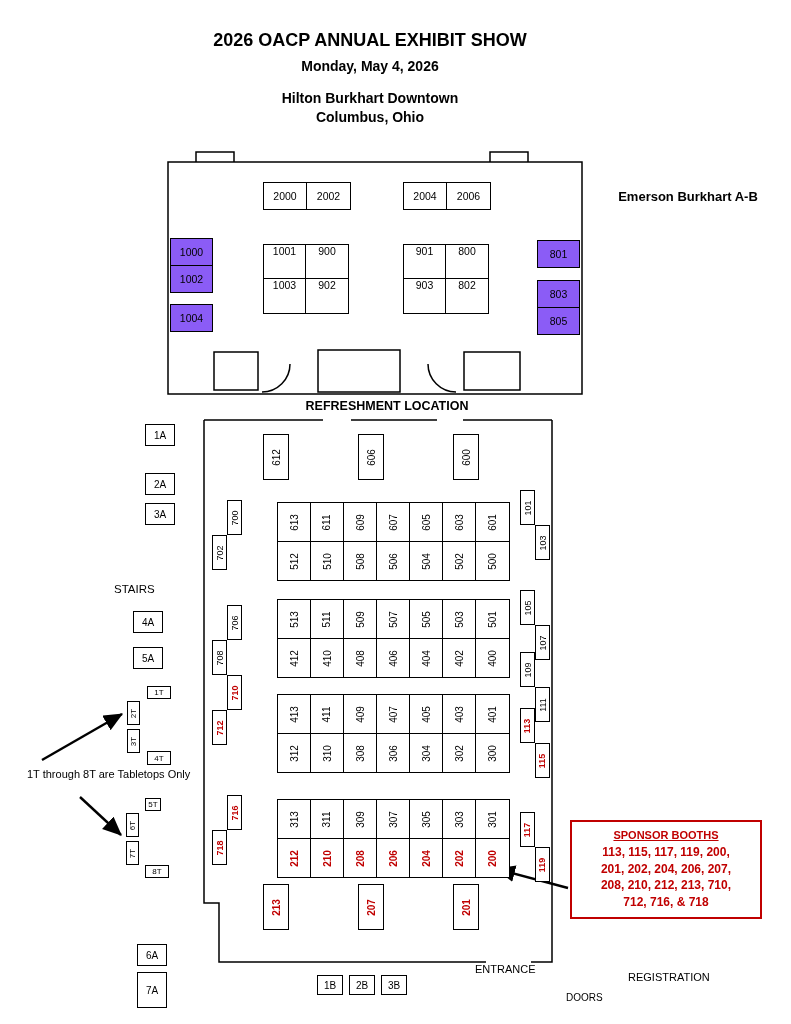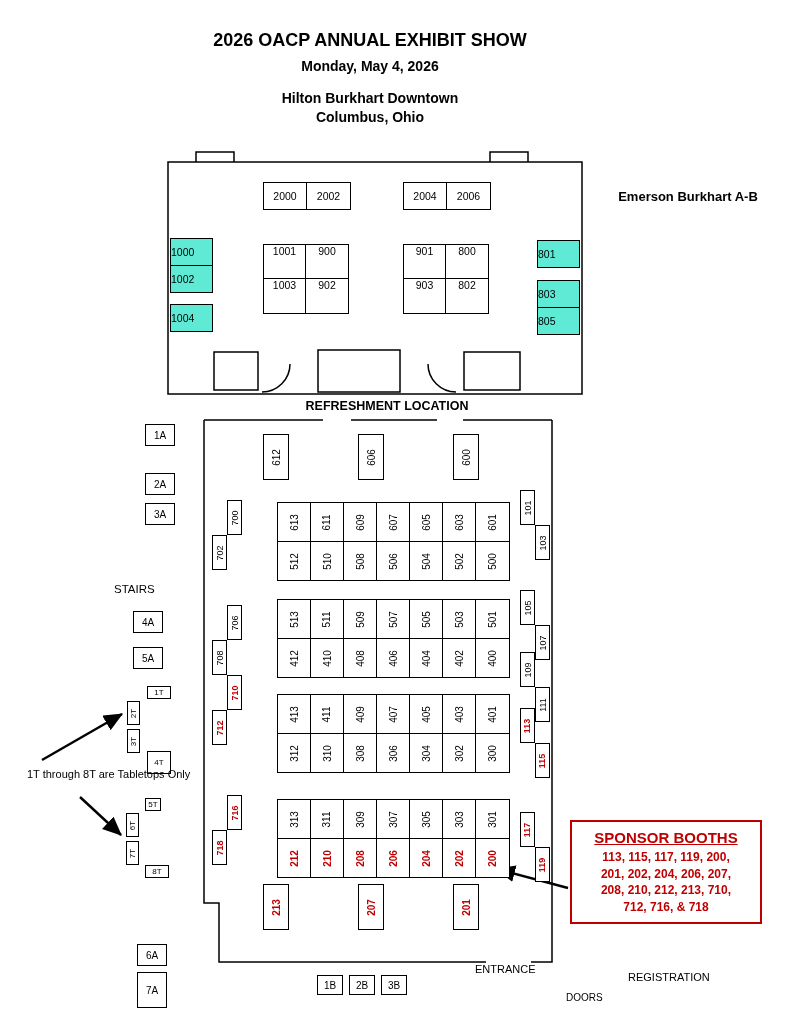--- a/index.html
+++ b/index.html
@@ -21,39 +21,39 @@
   
   .pair{width:30px;height:70px}
   .pair .pcell{position:absolute;width:15px;height:35px;border:1px solid #000;background:#fff;display:flex;align-items:center;justify-content:center}
   .pair .booth-num{font-size:9px}
   .pair-left .pa{left:15px;top:0}.pair-left .pb{left:0;top:35px}
   .pair-right .pa{left:0;top:0}.pair-right .pb{left:15px;top:35px}
   
   .hpair{display:flex;border:1px solid #000;height:28px;background:#fff}
   .hpair .cell{width:43px;display:flex;align-items:center;justify-content:center}
   .hpair .cell:first-child{border-right:1px solid #000}
-  .hbooth{width:43px;height:28px;border:1px solid #000;display:flex;align-items:center;background:#5eead4}
+  .hbooth{width:43px;height:28px;border:1px solid #000;display:flex;align-items:center;justify-content:center;background:#8b5cf6}
   .grid22{display:grid;grid-template-columns:42px 42px;grid-auto-rows:34px;border:1px solid #000;background:#fff}
   .grid22 .cell{display:flex;align-items:flex-start;justify-content:center;border-right:1px solid #000;border-bottom:1px solid #000}
   .grid22 .cell:nth-child(2n){border-right:none}
   .grid22 .cell:nth-child(n+3){border-bottom:none}
   #toproom .booth-num{font-size:10.5px}
   
   .sbox{border:1.5px solid #000;display:flex;align-items:center;justify-content:center;font-size:10px;background:#fff}
   .tbox{border:1.2px solid #000;display:flex;align-items:center;justify-content:center;font-size:8px;background:#fff}
   .tbox .vert{font-size:8px}
   
   .title{font-size:18px;font-weight:bold}
   .h2{font-size:14px;font-weight:bold}
   .roomlabel{font-size:13px;font-weight:bold}
   .small{font-size:11px}
   .tiny{font-size:10px}
   
   .sponsor{width:192px;border:2px solid #c00000;background:#fff;text-align:center;padding:7px 4px}
-  .sponsor .t{color:#c00000;font-weight:bold;font-size:15px;text-decoration:underline;margin-bottom:3px}
+  .sponsor .t{color:#c00000;font-weight:bold;font-size:11px;text-decoration:underline;margin-bottom:3px}
   .sponsor .l{color:#c00000;font-weight:bold;font-size:12px;line-height:1.38}
 </style>
 </head>
 <body>
 
 <div id="canvas">
 
   <svg class="lines" width="791" height="1024">
     <defs>
       <marker id="ah" markerWidth="9" markerHeight="8" refX="7.5" refY="3.5" orient="auto">
@@ -473,21 +473,21 @@
 
   <div class="abs tbox" style="left:147px;top:686px;width:24px;height:13px">
       <span>1T</span>
     </div>
   <div class="abs tbox" style="left:127px;top:701px;width:13px;height:24px">
       <span class="vert">2T</span>
     </div>
   <div class="abs tbox" style="left:127px;top:729px;width:13px;height:24px">
       <span class="vert">3T</span>
     </div>
-  <div class="abs tbox" style="left:147px;top:751px;width:24px;height:23px">
+  <div class="abs tbox" style="left:147px;top:751px;width:24px;height:14px">
       <span>4T</span>
     </div>
   <div class="abs tbox" style="left:145px;top:798px;width:16px;height:13px">
       <span>5T</span>
     </div>
   <div class="abs tbox" style="left:126px;top:813px;width:13px;height:24px">
       <span class="vert">6T</span>
     </div>
   <div class="abs tbox" style="left:126px;top:841px;width:13px;height:24px">
       <span class="vert">7T</span>

